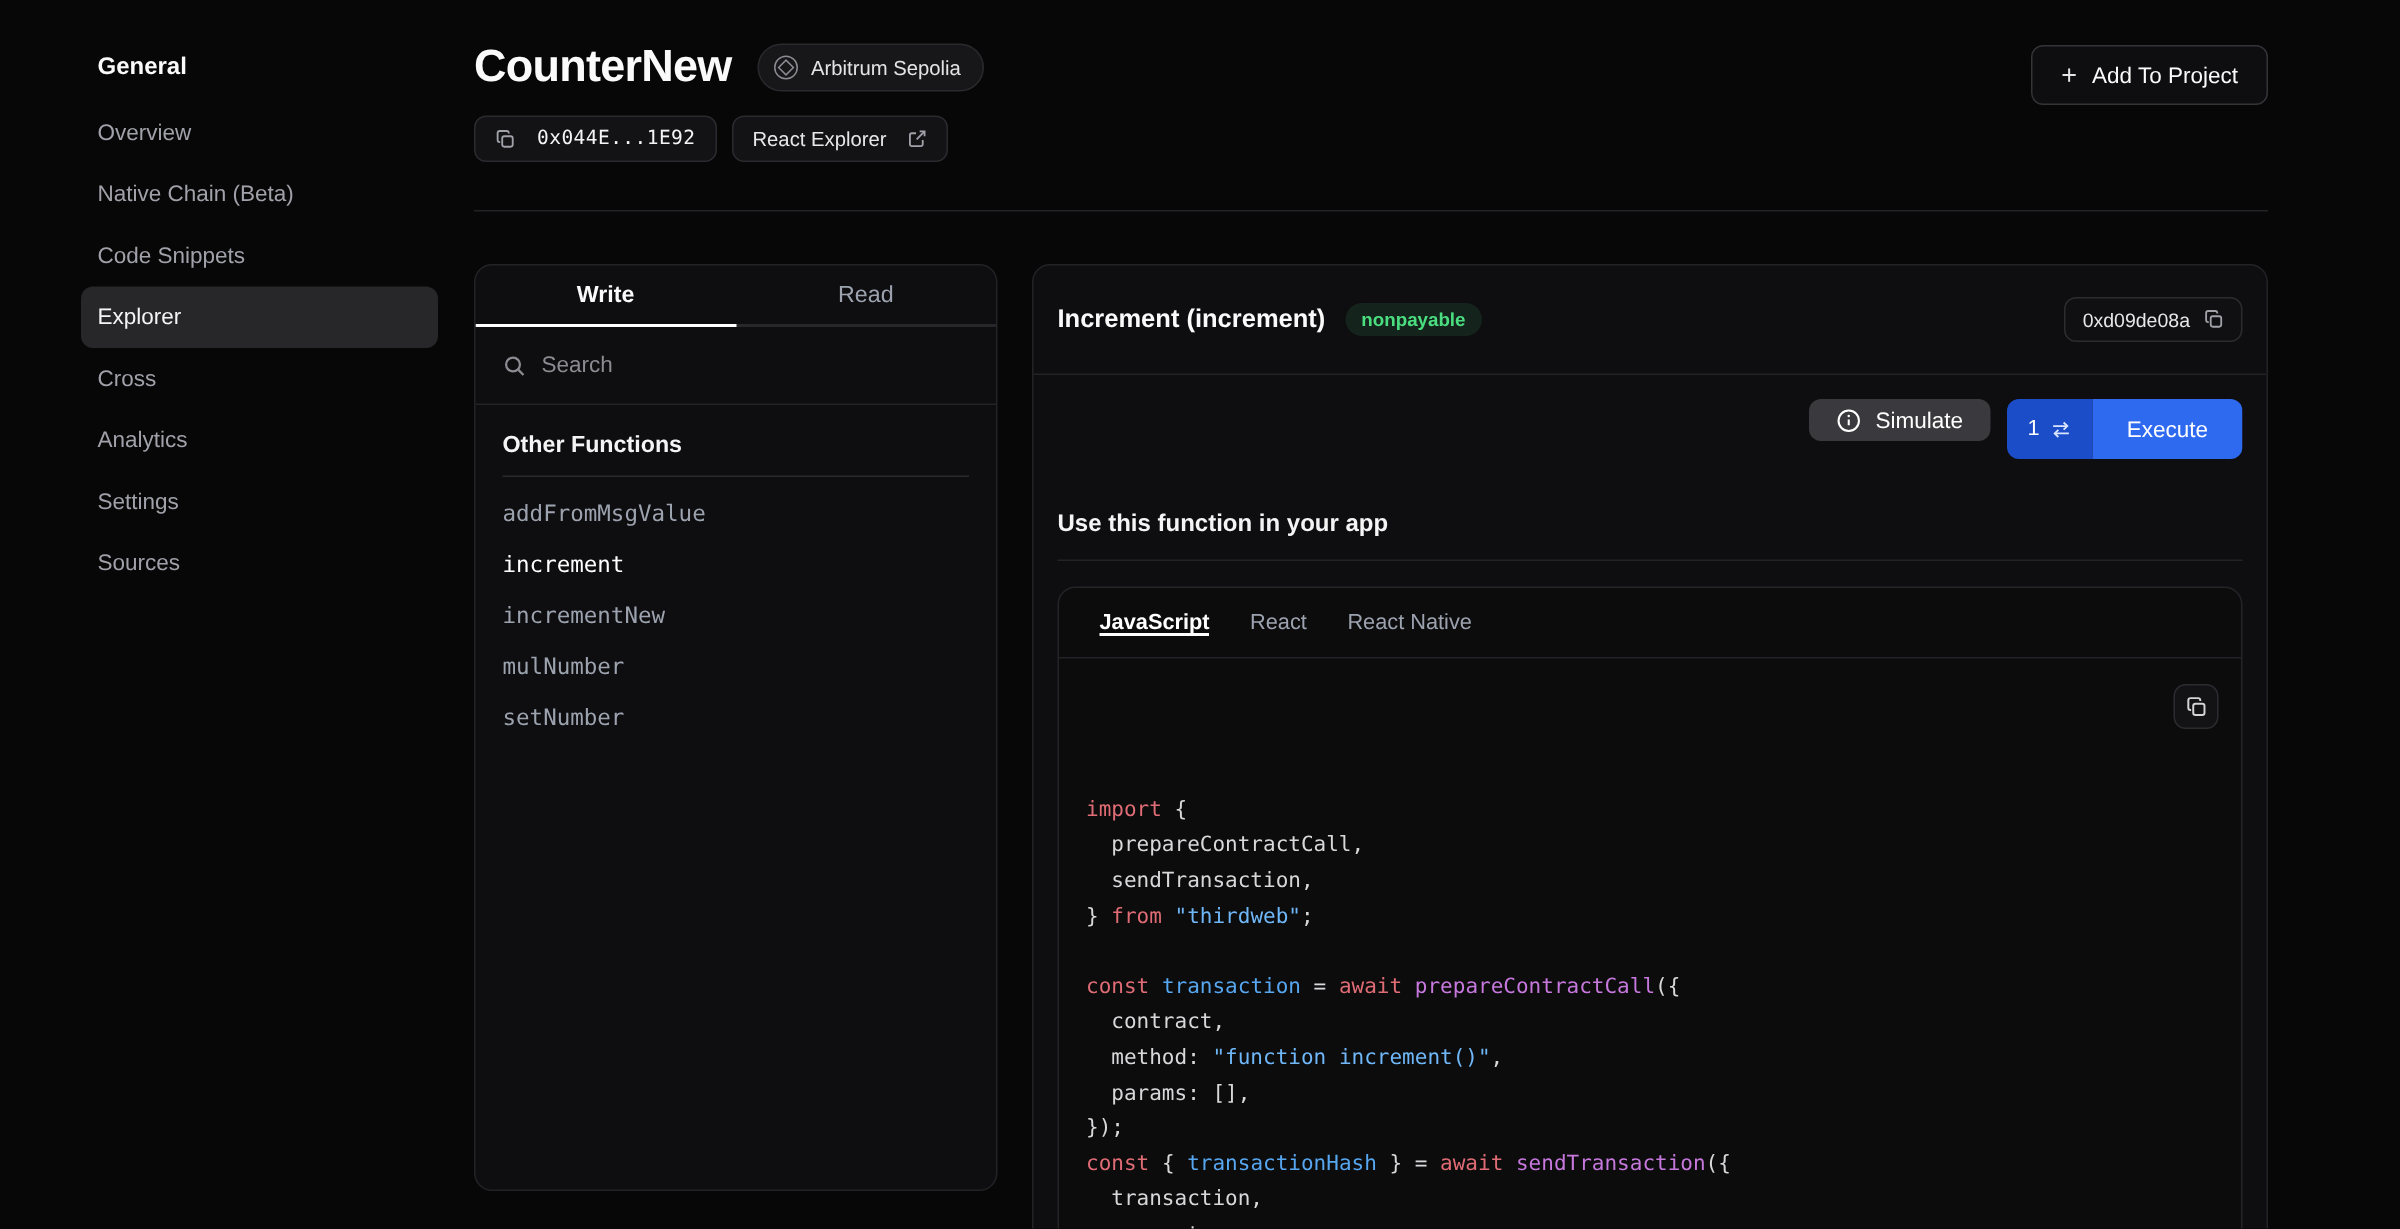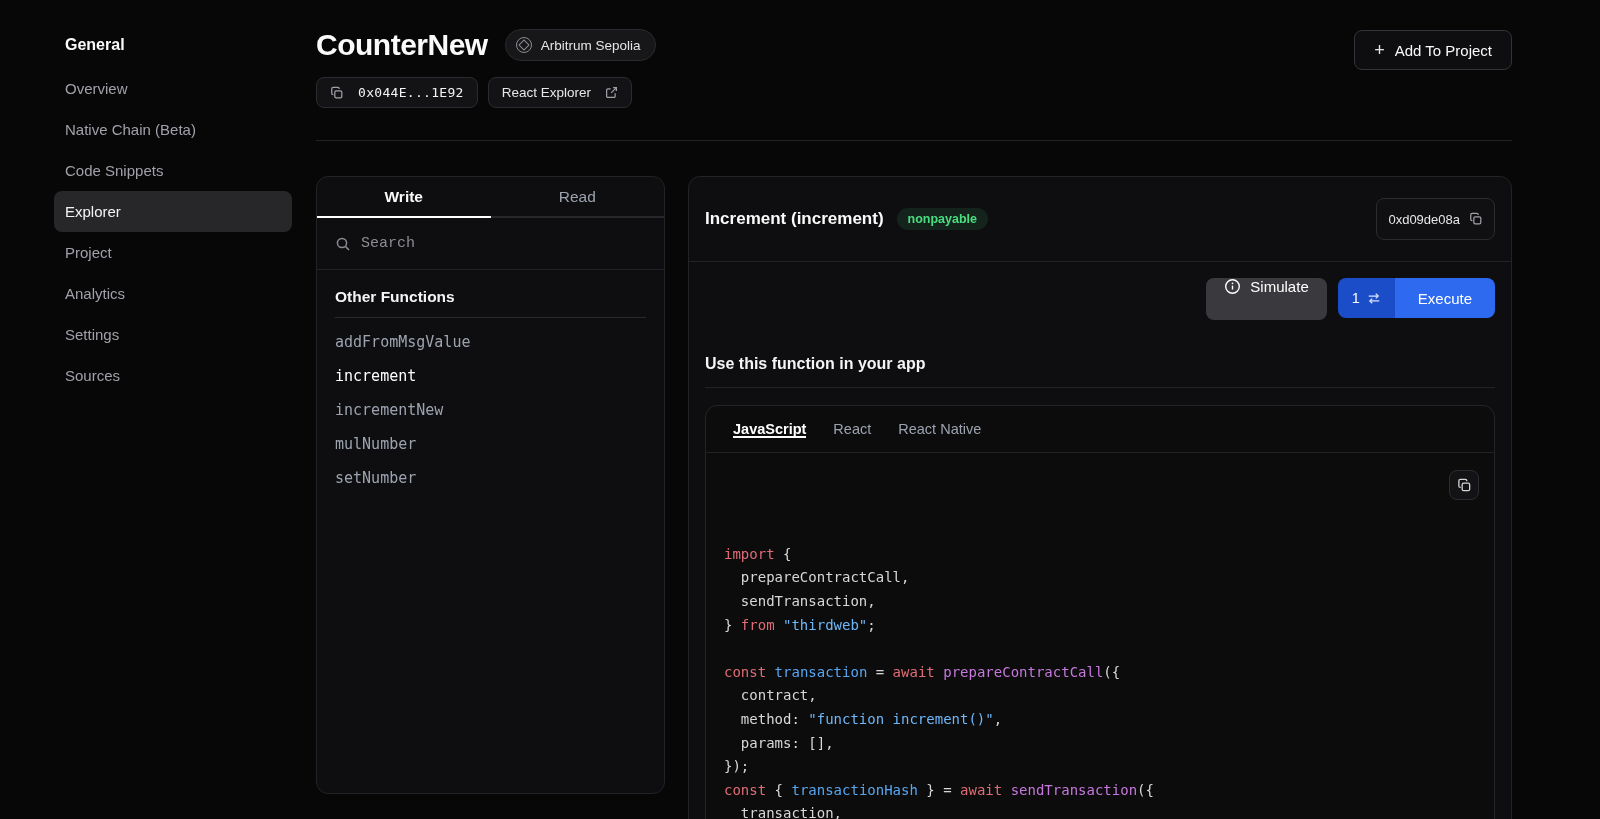--- a/index.html
+++ b/index.html
@@ -43,37 +43,37 @@
   
   .panels{display:flex;gap:23px;margin-top:35px;align-items:flex-start}
   .fn-panel{width:349px;height:618px;background:var(--panel);border:1px solid var(--border);border-radius:12px;overflow:hidden}
   .fn-tabs{display:flex;height:41px;border-bottom:2px solid #27272b}
   .fn-tab{flex:1;display:flex;align-items:center;justify-content:center;font-size:15.5px;color:var(--muted2);
     cursor:pointer;position:relative;font-weight:500}
   .fn-tab.active{color:var(--txt);font-weight:700}
   .fn-tab.active::after{content:"";position:absolute;left:0;right:0;bottom:-2px;height:2px;background:#fff}
   .search-row{display:flex;align-items:center;gap:10px;height:52px;padding:0 18px;border-bottom:1px solid var(--border)}
   .search-row input{flex:1;background:transparent;border:none;outline:none;font-size:15px;color:#14b8a6;
-    font-family:Liberation Mono, monospace}
+    font-family:Liberation Sans, sans-serif}
   .search-row input::placeholder{color:#8b8b92}
   .fn-content{padding:18px}
   .fn-group-label{font-size:15.5px;font-weight:700;color:#f4f4f5;padding-bottom:11px;border-bottom:1px solid #2a2a2e}
   .fn-list{margin-top:7px}
   .fn-item{font-family:"DejaVu Sans Mono",monospace;font-size:15px;color:var(--muted2);padding:8px 0;cursor:pointer}
   .fn-item.selected{color:#ffffff}
 
   .detail-panel{flex:1;height:660px;background:var(--panel);border:1px solid var(--border);border-radius:12px;overflow:hidden}
   .detail-header{display:flex;align-items:center;padding:21px 16px;border-bottom:1px solid var(--border)}
   .detail-title{font-size:17px;font-weight:700;color:#fafafa}
   .mut-badge{margin-left:13px;font-size:12.5px;font-weight:600;color:var(--green);background:rgba(74,222,128,.1);
     border-radius:999px;padding:4px 11px}
-  .selector-pill{margin-left:auto;display:inline-flex;align-items:center;gap:9px;height:42px;padding:0 11px;
+  .selector-pill{margin-left:auto;display:inline-flex;align-items:center;gap:9px;height:30px;padding:0 11px;
     border:1px solid var(--border2);border-radius:8px;background:#101013;font-size:13px;color:#e7e7ea;cursor:pointer}
   .action-row{display:flex;justify-content:flex-end;gap:11px;padding:16px 16px 0}
-  .sim-btn{display:inline-flex;gap:9px;height:42px;padding:0 18px;border-radius:8px;
+  .sim-btn{display:inline-flex;align-items:center;gap:9px;height:28px;padding:0 18px;border-radius:8px;
     background:#3a3a3e;border:none;color:#fff;font-size:15px;cursor:pointer;font-family:"Liberation Sans",sans-serif}
   .exec-split{display:flex;height:40px;border-radius:8px;overflow:hidden;cursor:pointer}
   .exec-count{display:flex;align-items:center;gap:7px;padding:0 14px;background:var(--accent-exec-dark);
     color:#fff;font-size:14.5px}
   .exec-main{display:flex;align-items:center;padding:0 23px;background:var(--accent-exec);color:#fff;font-size:15px}
   .usage-heading{margin:35px 16px 0;font-size:16px;font-weight:700;color:#f4f4f5}
   .usage-divider{margin:14px 16px 0;border-top:1px solid var(--border)}
   .code-panel{margin:17px 16px 16px;border:1px solid #242428;border-radius:12px;background:var(--panel2);overflow:hidden}
   .code-tabs{display:flex;gap:27px;align-items:center;height:47px;padding:0 27px;border-bottom:1px solid var(--border)}
   .code-tab{display:flex;align-items:center;font-size:14.5px;color:var(--muted2);cursor:pointer;position:relative}
@@ -90,21 +90,21 @@
 </head>
 <body>
 
 <aside class="sidebar">
   <div class="section-label">General</div>
   <nav>
       <div class="nav-item">Overview</div>
       <div class="nav-item">Native Chain (Beta)</div>
       <div class="nav-item">Code Snippets</div>
       <div class="nav-item active">Explorer</div>
-      <div class="nav-item">Project</div>
+      <div class="nav-item">Cross</div>
       <div class="nav-item">Analytics</div>
       <div class="nav-item">Settings</div>
       <div class="nav-item">Sources</div>
     </nav>
 </aside>
 
 <main class="main">
 
   <button class="add-btn">
     <span class="plus">+</span>

